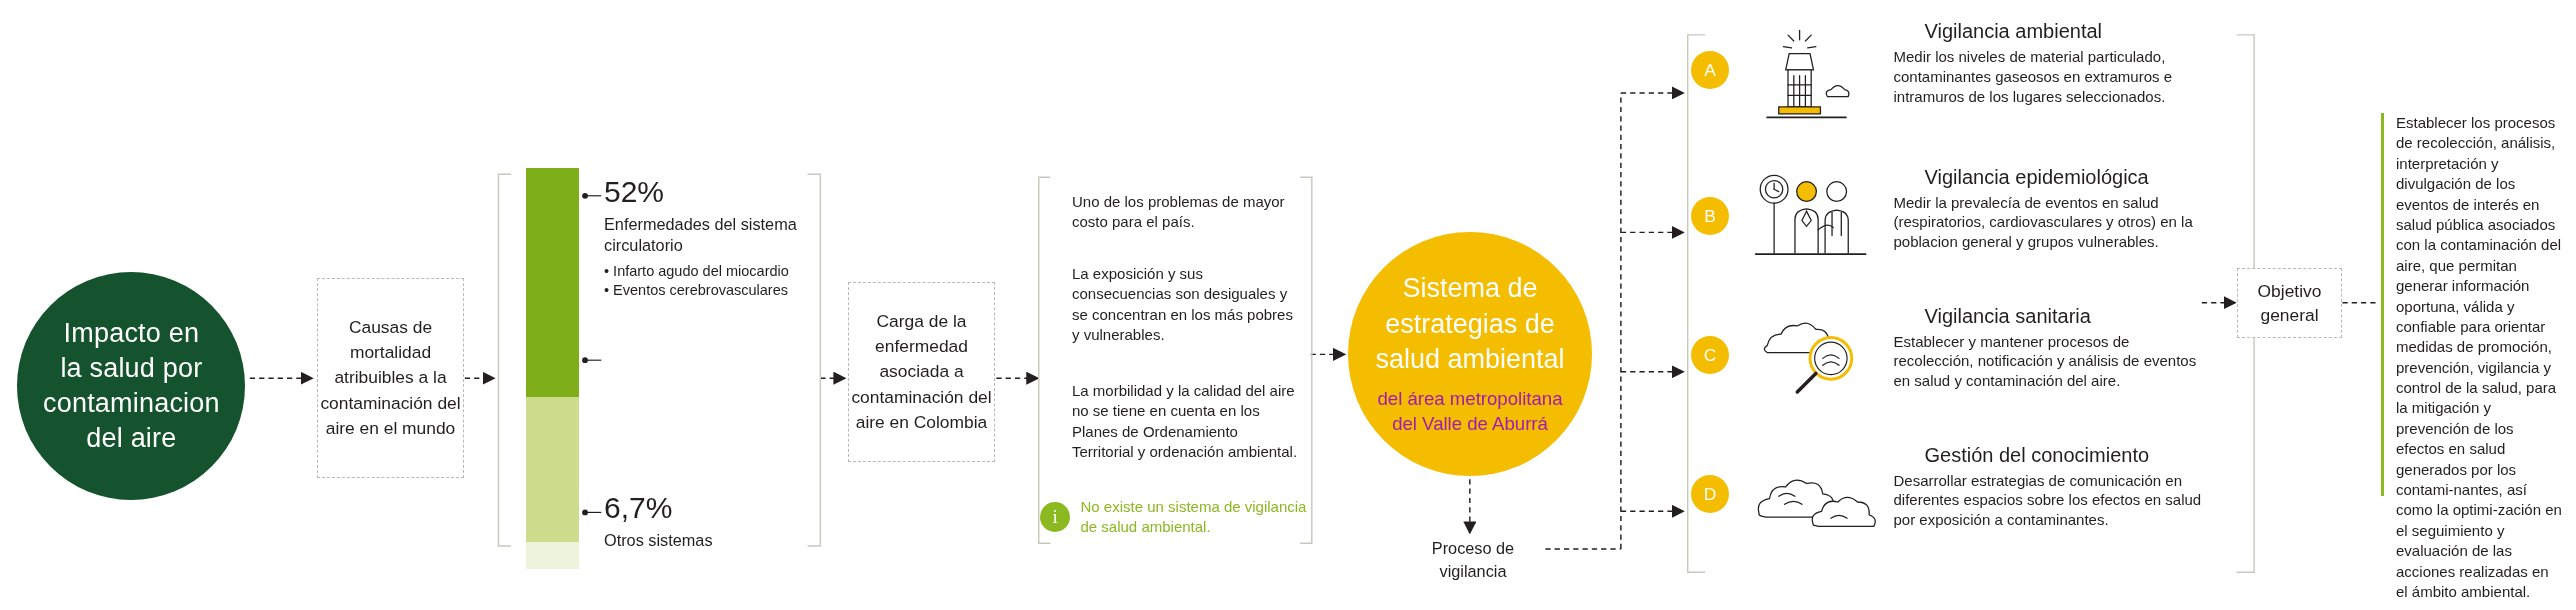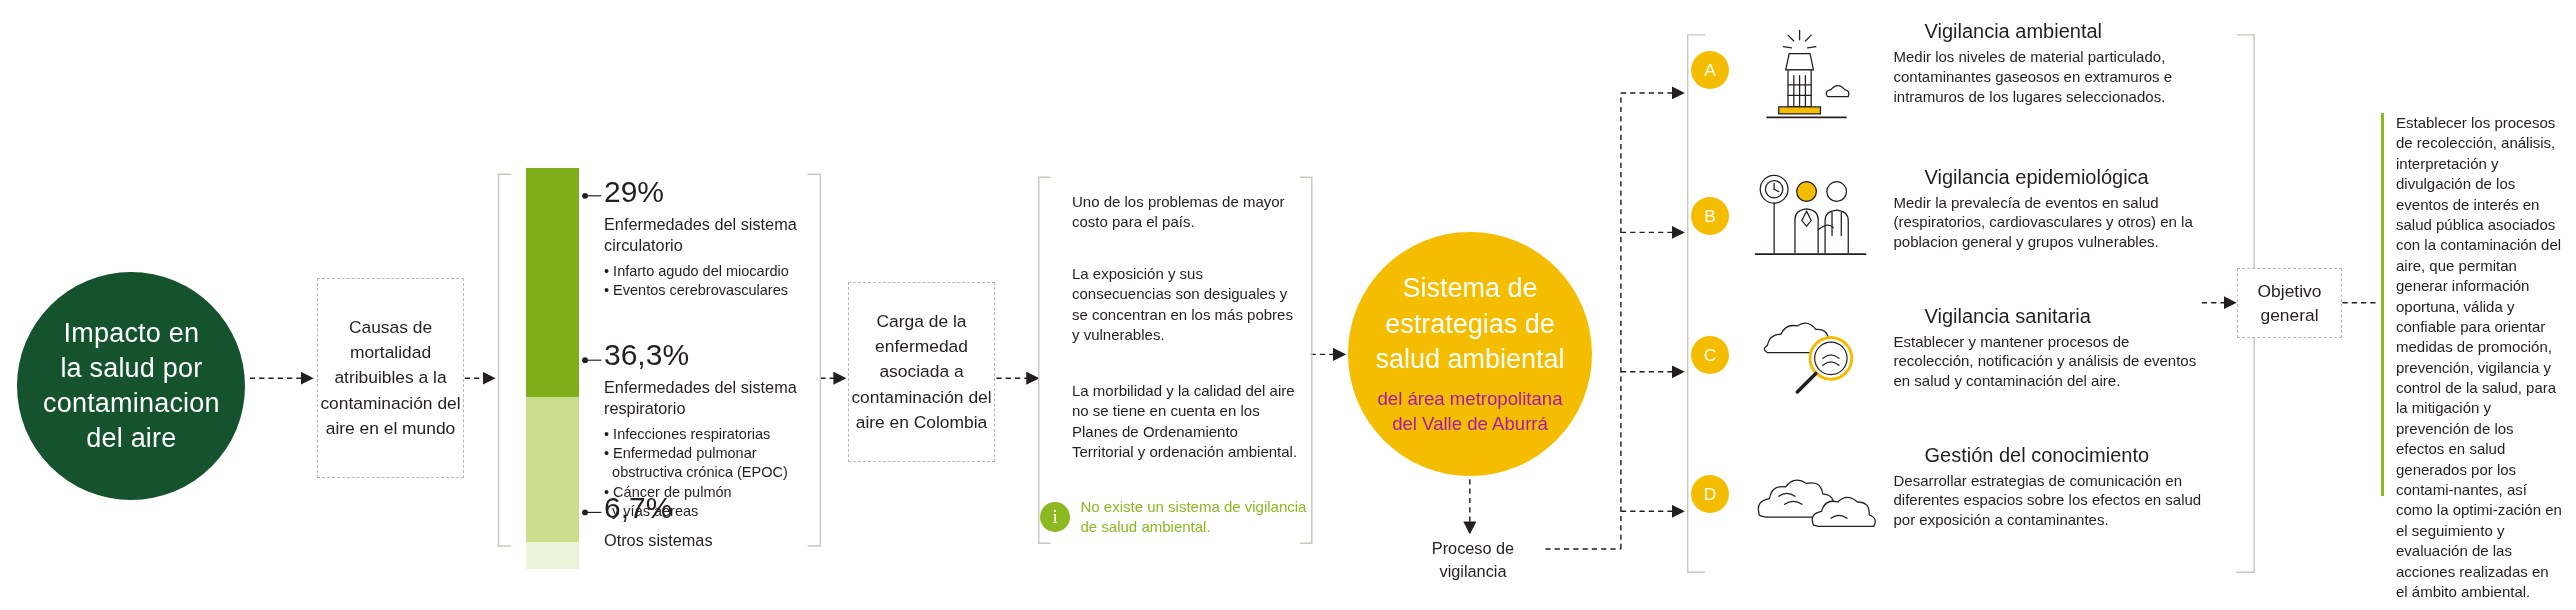--- a/index.html
+++ b/index.html
@@ -304,39 +304,28 @@
       <circle cx="1007" cy="882" r="5"></circle>
     </g>
     <g stroke="#231f20" stroke-width="2" fill="none">
       <line x1="1007" y1="337" x2="1035" y2="337"></line>
       <line x1="1007" y1="620" x2="1035" y2="620"></line>
       <line x1="1007" y1="882" x2="1035" y2="882"></line>
     </g>
   </svg>
 
   <div class="stat-item" style="top:177px;">
-    <div class="stat-pct">29%</div>
+    <div class="stat-pct">52%</div>
     <div class="stat-title">Enfermedades del sistema circulatorio</div>
     <div class="stat-list">
       <div>• Infarto agudo del miocardio</div>
       <div>• Eventos cerebrovasculares</div>
     </div>
   </div>
 
-  <div class="stat-item" style="top:340px;">
-    <div class="stat-pct">36,3%</div>
-    <div class="stat-title">Enfermedades del sistema respiratorio</div>
-    <div class="stat-list">
-      <div>• Infecciones respiratorias</div>
-      <div>• Enfermedad pulmonar</div>
-      <div class="ind">obstructiva crónica (EPOC)</div>
-      <div>• Cáncer de  pulmón</div>
-      <div class="ind">y vías aéreas</div>
-    </div>
-  </div>
 
   <div class="stat-item" style="top:493px;">
     <div class="stat-pct">6,7%</div>
     <div class="stat-title">Otros sistemas</div>
   </div>
 
   <div class="dashed-box" id="box-carga">
     <span>Carga de la enfermedad asociada a contaminación del aire en Colombia</span>
   </div>
 

